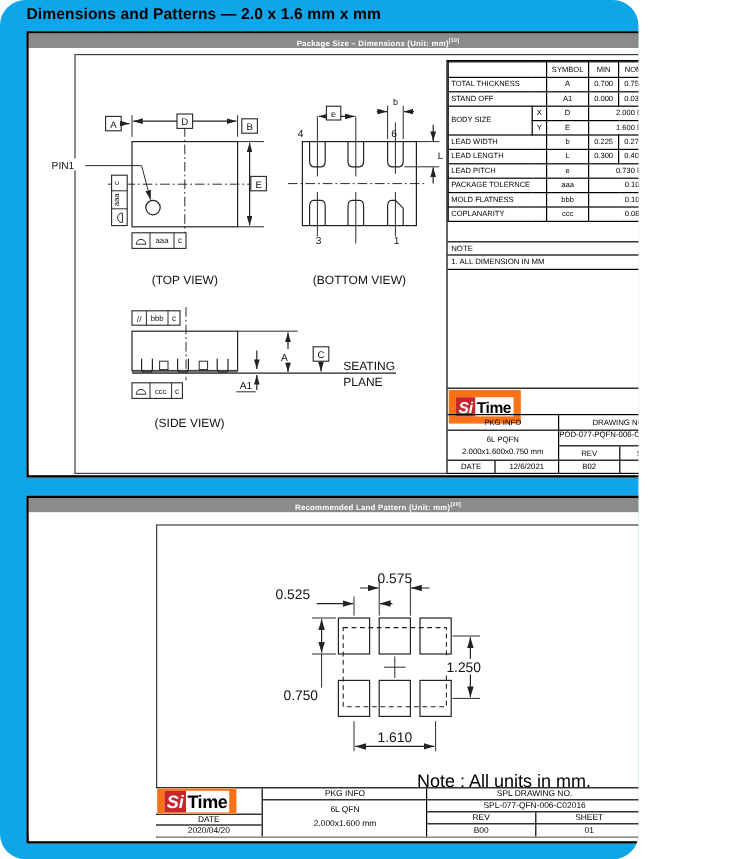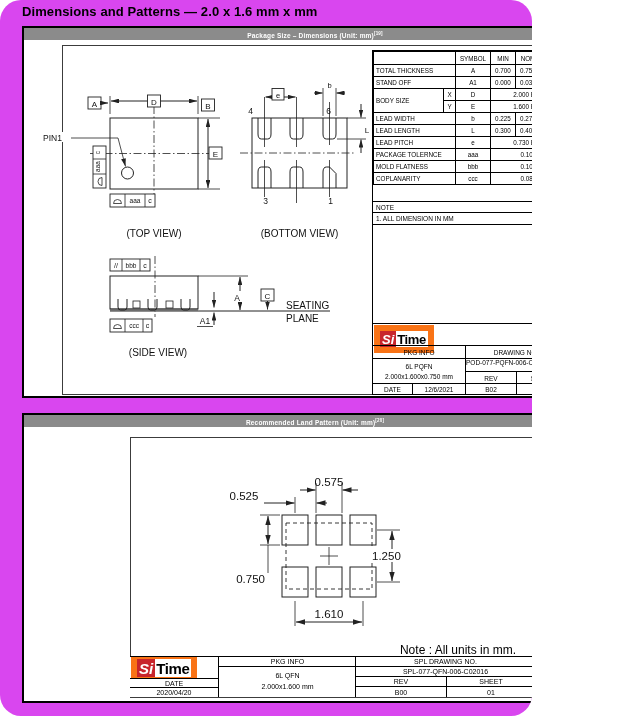--- a/index.html
+++ b/index.html
@@ -1,16 +1,16 @@
 <!DOCTYPE html>
 <html><head>
 <meta charset="utf-8">
 <style>
   html,body{margin:0;padding:0;background:#fff;}
-  .page{position:relative;width:532px;height:716px;background:#d946ef;
+  .page{position:relative;width:532px;height:716px;background:#0ea5e9;
         font-family:"Liberation Sans", sans-serif;color:#000;overflow:hidden;border-radius:21px;}
   .abs{position:absolute;}
   .page-title{position:absolute;left:22px;top:4px;font-size:13px;font-weight:bold;letter-spacing:0.1px;}
   .section{position:absolute;left:22px;border:2px solid #000;background:#fff;}
   .sec-hd{height:12px;background:#8b8b8b;color:#fff;font-weight:bold;font-size:6.5px;
           text-align:center;line-height:12px;letter-spacing:0.2px;}
   .sec-hd sup{font-size:4.5px;}
   .sec-body{position:relative;background:#fff;}
   .frame{position:absolute;border:1px solid #3c3c3c;}
   svg text{fill:#111;font-family:"Liberation Sans", sans-serif;}
@@ -38,21 +38,21 @@
   .logo .si{background:#c8252c;color:#fff;font-weight:bold;font-style:italic;padding:2px 2px 1px 2px;}
   .logo .tm{color:#000;font-weight:bold;padding:2px 2px 1px 1px;letter-spacing:-0.4px;}
   .l1 .si,.l1 .tm{font-size:13px;}
   .l2 .si,.l2 .tm{font-size:15px;}
   
   .tb2{position:absolute;border-top:1px solid #000;font-size:7px;background:#fff;}
   .tb2 .col{position:absolute;top:0;bottom:0;}
   .tb2 .bl{border-left:1px solid #000;}
   .tb2 .r{display:flex;align-items:center;justify-content:center;overflow:hidden;white-space:nowrap;}
   .tb2 .bt{border-top:1px solid #000;}
-  .note2{position:absolute;font-size:12px;text-align:right;}
+  .note2{position:absolute;font-size:15px;text-align:center;}
 </style>
 </head>
 <body>
 
 <div class="page">
 
   <div class="page-title">Dimensions and Patterns — 2.0 x 1.6 mm x mm</div>
 
   <div class="section" style="top:26px;width:582px;height:368px;">
     <div class="sec-hd"><span>Package Size – Dimensions (Unit: mm)</span><sup>[19]</sup></div>

